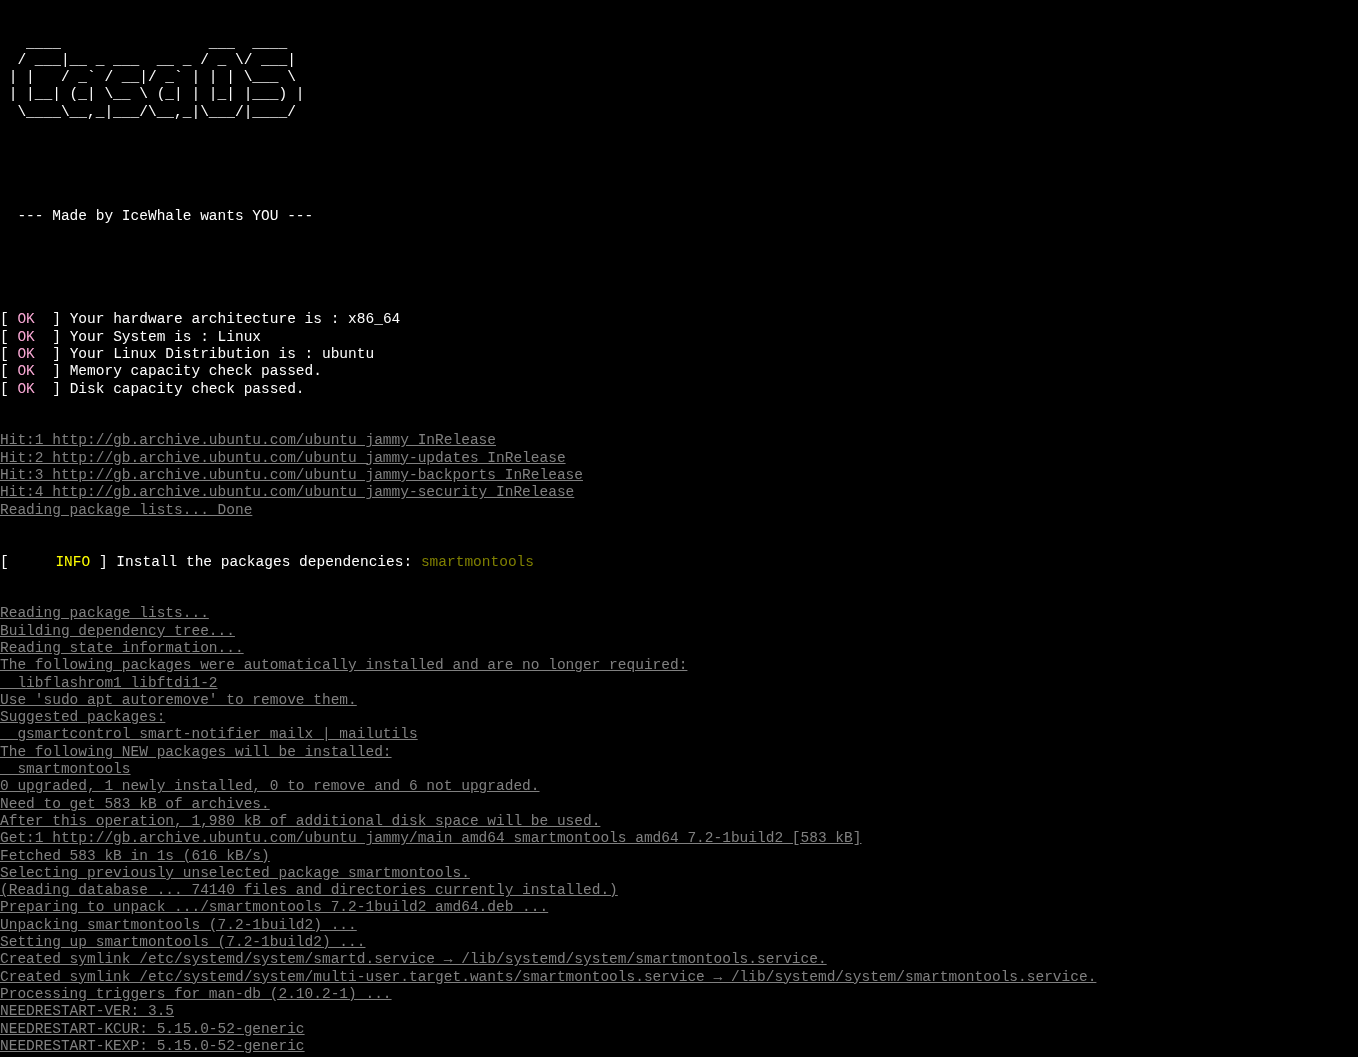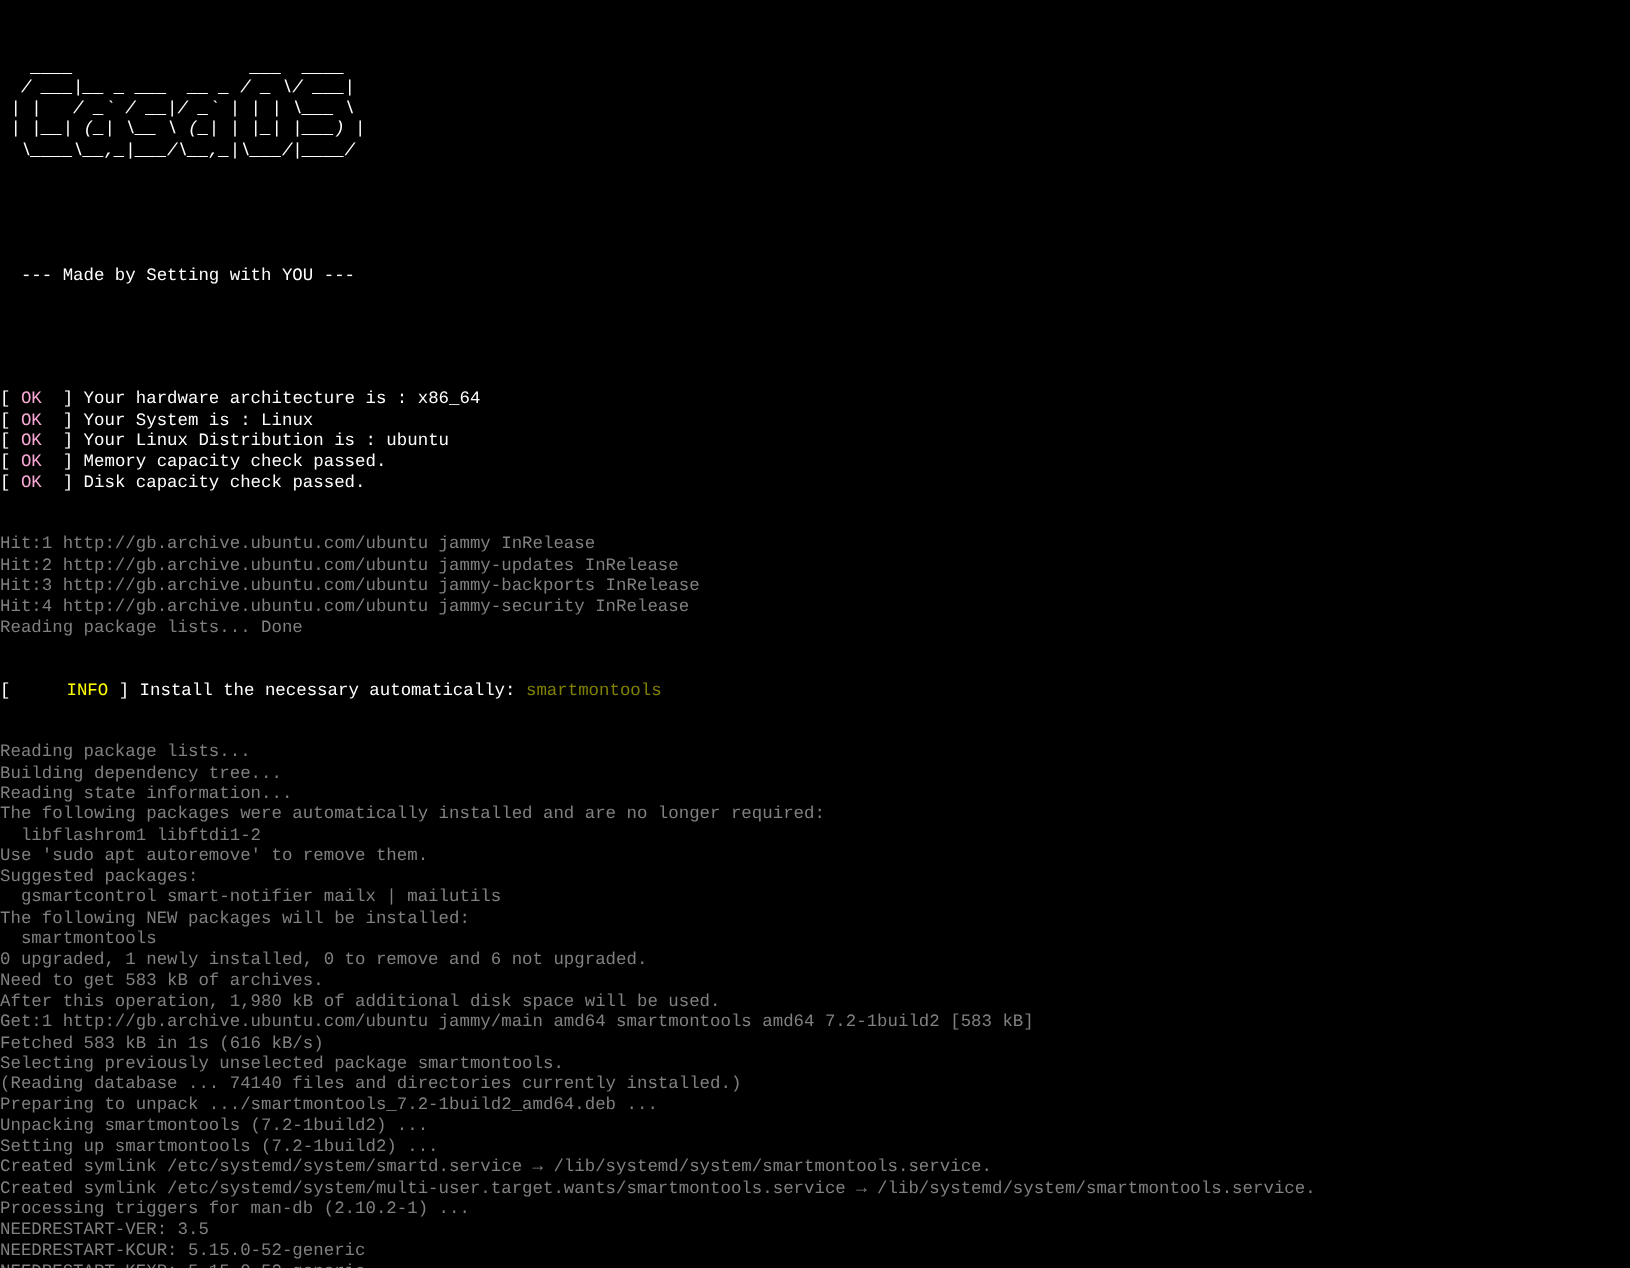--- a/index.html
+++ b/index.html
@@ -18,22 +18,20 @@
       overflow: hidden;
     }
     .terminal {
       white-space: pre;
       padding: 0;
     }
     .ascii-art {
       color: #ffffff;
       white-space: pre;
       line-height: 17.3px;
-      margin-top: 14px;
-      font-style: italic;
     }
     .tagline {
       color: #ffffff;
       margin-top: 0;
     }
     .blank-line {
       height: 17.3px;
     }
     .line {
       white-space: pre;
@@ -43,34 +41,35 @@
     }
     .info {
       color: #ffff00;
       margin-left: 38px;
     }
     .dep {
       color: #808000;
     }
     .dim {
       color: #808080;
+      text-decoration: underline;
     }
     .bright {
       color: #ffffff;
     }
   </style>
 </head>
 <body>
 
 <div class="terminal">
   <div class="ascii-art" id="ascii-art">   ____                 ___  ____
   / ___|__ _ ___  __ _ / _ \/ ___|
  | |   / _` / __|/ _` | | | \___ \
  | |__| (_| \__ \ (_| | |_| |___) |
   \____\__,_|___/\__,_|\___/|____/</div>
   <div class="blank-line"></div>
-  <div class="line tagline">  --- Made by Setting with YOU ---</div>
+  <div class="line tagline">  --- Made by IceWhale wants YOU ---</div>
   <div class="blank-line"></div>
   <div id="checks-container"><div class="line"><span>[ </span><span class="ok">OK</span><span>  ] </span><span class="bright">Your hardware architecture is : x86_64</span></div><div class="line"><span>[ </span><span class="ok">OK</span><span>  ] </span><span class="bright">Your System is : Linux</span></div><div class="line"><span>[ </span><span class="ok">OK</span><span>  ] </span><span class="bright">Your Linux Distribution is : ubuntu</span></div><div class="line"><span>[ </span><span class="ok">OK</span><span>  ] </span><span class="bright">Memory capacity check passed.</span></div><div class="line"><span>[ </span><span class="ok">OK</span><span>  ] </span><span class="bright">Disk capacity check passed.</span></div></div>
   <div id="apt-hits-container"><div class="line dim">Hit:1 http://gb.archive.ubuntu.com/ubuntu jammy InRelease</div><div class="line dim">Hit:2 http://gb.archive.ubuntu.com/ubuntu jammy-updates InRelease</div><div class="line dim">Hit:3 http://gb.archive.ubuntu.com/ubuntu jammy-backports InRelease</div><div class="line dim">Hit:4 http://gb.archive.ubuntu.com/ubuntu jammy-security InRelease</div><div class="line dim">Reading package lists... Done</div></div>
-  <div class="line"><span>[ </span><span class="info">INFO</span><span> ] </span><span class="bright">Install the necessary automatically: </span><span class="dep">smartmontools</span></div>
+  <div class="line"><span>[ </span><span class="info">INFO</span><span> ] </span><span class="bright">Install the packages dependencies: </span><span class="dep">smartmontools</span></div>
   <div id="apt-install-container"><div class="line dim">Reading package lists...</div><div class="line dim">Building dependency tree...</div><div class="line dim">Reading state information...</div><div class="line dim">The following packages were automatically installed and are no longer required:</div><div class="line dim">  libflashrom1 libftdi1-2</div><div class="line dim">Use 'sudo apt autoremove' to remove them.</div><div class="line dim">Suggested packages:</div><div class="line dim">  gsmartcontrol smart-notifier mailx | mailutils</div><div class="line dim">The following NEW packages will be installed:</div><div class="line dim">  smartmontools</div><div class="line dim">0 upgraded, 1 newly installed, 0 to remove and 6 not upgraded.</div><div class="line dim">Need to get 583 kB of archives.</div><div class="line dim">After this operation, 1,980 kB of additional disk space will be used.</div><div class="line dim">Get:1 http://gb.archive.ubuntu.com/ubuntu jammy/main amd64 smartmontools amd64 7.2-1build2 [583 kB]</div><div class="line dim">Fetched 583 kB in 1s (616 kB/s)</div><div class="line dim">Selecting previously unselected package smartmontools.</div><div class="line dim">(Reading database ... 74140 files and directories currently installed.)</div><div class="line dim">Preparing to unpack .../smartmontools_7.2-1build2_amd64.deb ...</div><div class="line dim">Unpacking smartmontools (7.2-1build2) ...</div><div class="line dim">Setting up smartmontools (7.2-1build2) ...</div><div class="line dim">Created symlink /etc/systemd/system/smartd.service → /lib/systemd/system/smartmontools.service.</div><div class="line dim">Created symlink /etc/systemd/system/multi-user.target.wants/smartmontools.service → /lib/systemd/system/smartmontools.service.</div><div class="line dim">Processing triggers for man-db (2.10.2-1) ...</div><div class="line dim">NEEDRESTART-VER: 3.5</div><div class="line dim">NEEDRESTART-KCUR: 5.15.0-52-generic</div><div class="line dim">NEEDRESTART-KEXP: 5.15.0-52-generic</div></div>
 </div>
 
 </body></html>

